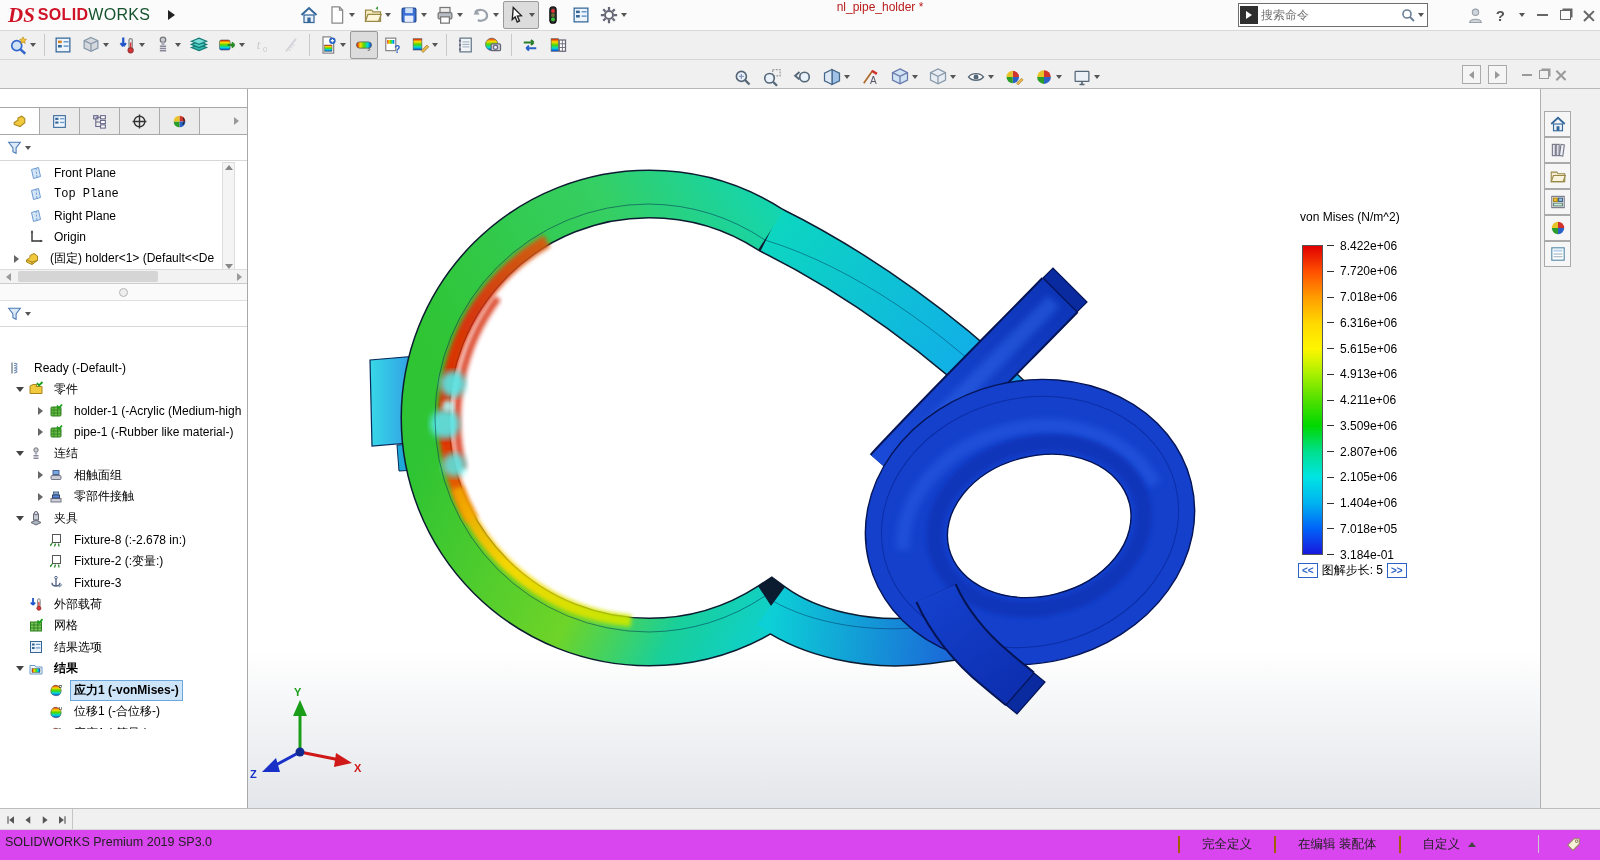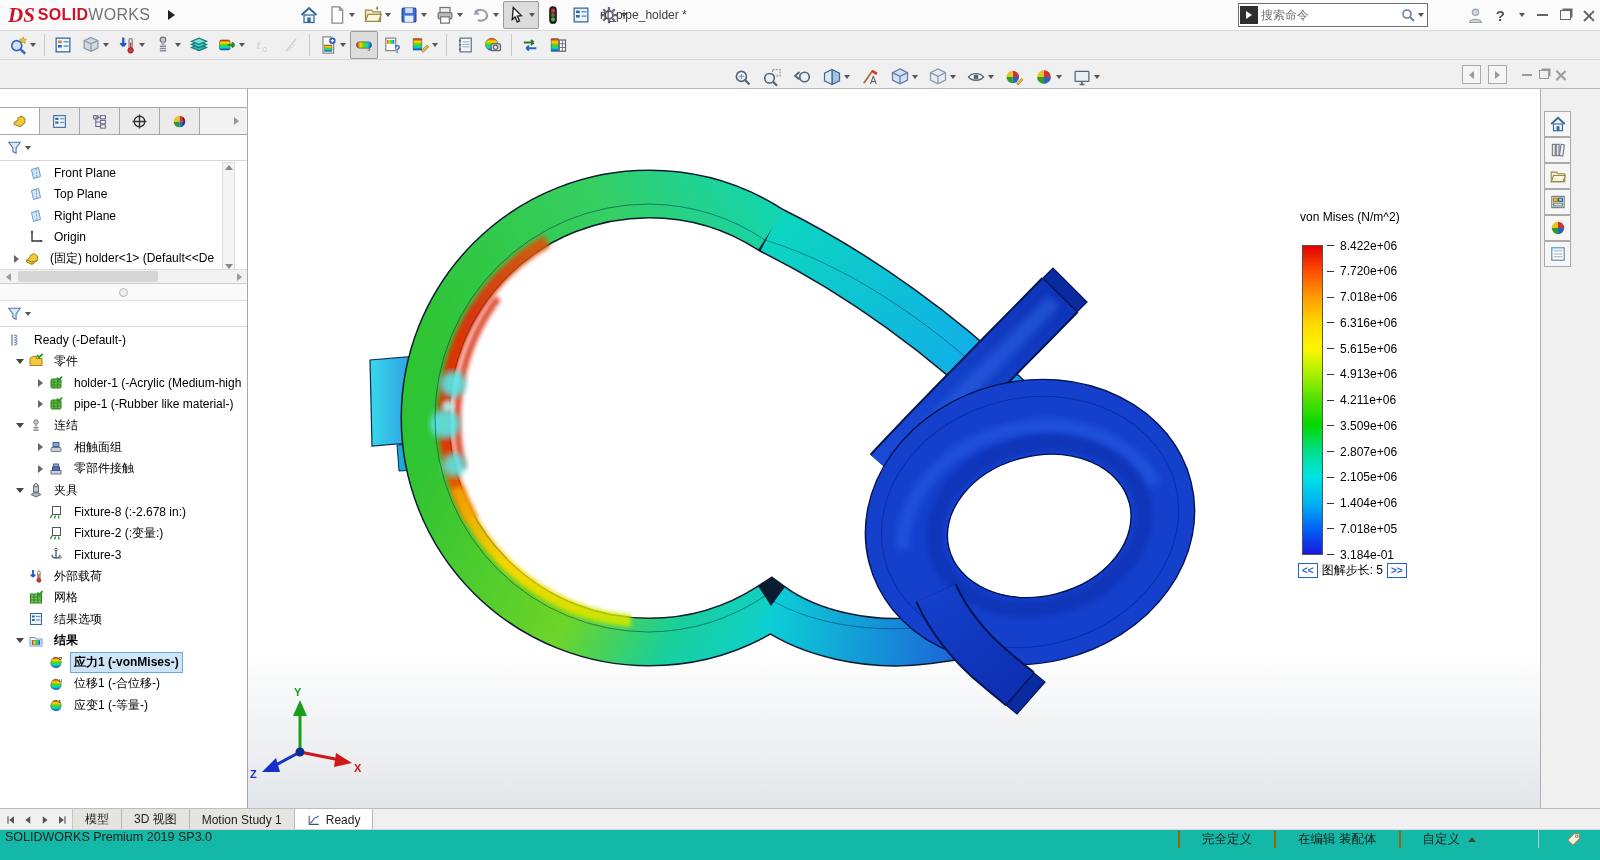--- a/index.html
+++ b/index.html
@@ -4,29 +4,29 @@
 <style>
   html,body{margin:0;padding:0;}
   body{width:1600px;height:860px;position:relative;overflow:hidden;background:#f0f0f0;
        font-family:"Liberation Sans",sans-serif;font-size:12px;color:#222;}
   
   .titlebar{position:absolute;left:0;top:0;width:1600px;height:30px;background:#fbfbfb;
             border-bottom:1px solid #d9d9d9;display:flex;align-items:center;z-index:30;}
   .logo{display:flex;align-items:center;padding:0 8px;height:30px;}
   .logo-ds{font-family:"Liberation Serif",serif;font-style:italic;font-weight:bold;color:#cf1226;font-size:21px;margin-right:3px;}
   .logo-solid{font-size:16px;font-weight:bold;color:#cf1226;letter-spacing:.3px;}
-  .logo-works{font-size:16px;font-weight:normal;color:#737373;letter-spacing:.3px;}
+  .logo-works{font-size:16px;font-weight:normal;color:#14532d;letter-spacing:.3px;}
   .flyout{width:0;height:0;border-left:7px solid #222;border-top:5px solid transparent;border-bottom:5px solid transparent;margin:0 10px;}
   .qbar{display:flex;align-items:center;margin-left:110px;}
   .tbtn{height:26px;display:flex;align-items:center;padding:0 3px;border:1px solid transparent;border-radius:2px;}
   .tbtn.pressed{background:#dcdcdc;border-color:#9a9a9a;}
   .tbtn.disabled{opacity:.45;}
   .dd{width:0;height:0;border-top:4px solid #555;border-left:3.5px solid transparent;border-right:3.5px solid transparent;margin-left:2px;}
   .sep{width:1px;height:22px;background:#c9c9c9;margin:0 4px;}
-  .doc-title{position:absolute;left:600px;width:560px;font-size:12px;color:#404040;top:8px;pointer-events:none;}
+  .doc-title{position:absolute;left:600px;width:560px;text-align:center;font-size:12px;color:#b91c1c;top:0;pointer-events:none;}
   .search{position:absolute;right:172px;top:3px;width:188px;height:22px;border:1px solid #6f6f6f;background:#fff;display:flex;align-items:center;}
   .search-scope{width:18px;height:18px;background:#2f2f2f;margin:1px;display:flex;align-items:center;justify-content:center;}
   .search-scope i{width:0;height:0;border-left:6px solid #fff;border-top:4px solid transparent;border-bottom:4px solid transparent;}
   .search-input{flex:1;border:none;outline:none;font-size:12px;color:#555;min-width:10px;font-family:"Liberation Sans",sans-serif;}
   .titl-right{position:absolute;right:6px;top:0;height:30px;display:flex;align-items:center;gap:12px;}
   .help-q{font-size:15px;font-weight:bold;color:#555;}
   .win-min{width:11px;height:2px;background:#666;}
   .win-restore{width:9px;height:8px;border:1.5px solid #666;box-shadow:2px -2px 0 -0.5px #666;}
   .win-close{position:relative;width:11px;height:11px;}
   .win-close:before,.win-close:after{content:"";position:absolute;left:5px;top:-1px;width:1.8px;height:14px;background:#666;}
@@ -92,22 +92,22 @@
   
   .taskpane{position:absolute;left:1540px;top:88px;width:60px;height:720px;background:#f0f0f0;border-left:1px solid #b0b0b0;box-sizing:border-box;}
   .tp-btn{width:25px;height:24px;border:1px solid #aaa;background:#f6f6f6;display:flex;align-items:center;justify-content:center;margin:0 0 0 3px;}
   .tp-col{position:absolute;left:0;top:23px;display:flex;flex-direction:column;}
   
   .tabbar{position:absolute;left:0;top:808px;width:1600px;height:21px;background:#f0f0f0;border-top:1px solid #bdbdbd;display:flex;align-items:stretch;z-index:20;}
   .navgrp{display:flex;align-items:center;padding:0 2px;border-right:1px solid #c5c5c5;}
   .navbtn{width:17px;height:17px;display:flex;align-items:center;justify-content:center;}
   .btab{display:flex;align-items:center;gap:5px;padding:0 12px;font-size:12px;color:#222;background:#e6e4e0;border-right:1px solid #b8b8b8;}
   .btab.active{background:#fff;}
-  .statusbar{position:absolute;left:0;top:829px;width:1600px;height:31px;background:#14b8a6;border-top:1px solid #d6d6d6;
-             display:flex;align-items:flex-start;box-sizing:border-box;font-size:12.5px;color:#222;z-index:20;}
+  .statusbar{position:absolute;left:0;top:829px;width:1600px;height:31px;background:#d946ef;border-top:1px solid #d6d6d6;
+             display:flex;align-items:flex-start;padding-top:5px;box-sizing:border-box;font-size:12.5px;color:#222;z-index:20;}
   .sb-left{margin-left:5px;}
   .sb-right{margin-left:auto;display:flex;align-items:center;height:18px;}
   .sb-item{padding:0 22px;border-left:2px solid #a16207;display:flex;align-items:center;gap:8px;}
   .up-tri{width:0;height:0;border-bottom:5px solid #444;border-left:4px solid transparent;border-right:4px solid transparent;}
   .sb-tag{margin-left:40px;margin-right:18px;border-left:1px solid #c9c9c9;padding-left:26px;height:18px;display:flex;align-items:center;}
   svg{display:block;}
 </style>
 </head>
 <body>
 
@@ -624,21 +624,21 @@
         <span class="ticn">
           <span style="display: flex;">
             <svg viewBox="0 0 16 16" width="16" height="16">
               <polygon points="3.5,4.5 10.5,2.5 12.5,11.5 5.5,13.5" fill="#cfe3f5" fill-opacity="0.9" stroke="#6b9bd2"></polygon>
               <line x1="8" y1="3.2" x2="9" y2="12.8" stroke="#6b9bd2" stroke-dasharray="2 1.5"></line>
             </svg>
           </span>
         </span>
         <span class="lbl">Front Plane</span>
       </div>
-      <div class="trow" style="padding-left: 8px;">
+      <div class="trow" style="padding-left: 8px; font-family: Liberation Mono, monospace;">
         <span class="arrow"></span>
         <span class="ticn">
           <span style="display: flex;">
             <svg viewBox="0 0 16 16" width="16" height="16">
               <polygon points="3.5,4.5 10.5,2.5 12.5,11.5 5.5,13.5" fill="#cfe3f5" fill-opacity="0.9" stroke="#6b9bd2"></polygon>
               <line x1="8" y1="3.2" x2="9" y2="12.8" stroke="#6b9bd2" stroke-dasharray="2 1.5"></line>
             </svg>
           </span>
         </span>
         <span class="lbl">Top Plane</span>
@@ -707,21 +707,21 @@
     <span id="funnel2">
         <span style="display: flex;">
           <svg viewBox="0 0 16 16" width="17" height="17">
             <path d="M2.5 3 H13.5 L9.5 8.5 V13.5 L6.5 12 V8.5 Z" fill="#dce9f7" stroke="#4a7ab5"></path>
           </svg>
         </span>
       </span>
     <div class="dd"></div>
   </div>
   <div class="tree" id="study-tree" style="top:241px;height:400px;">
-      <div class="trow" style="padding-left: 4px;">
+      <div class="trow" style="padding-left: 4px; margin-top: 28px;">
         <span class="ticn">
           <span style="display: flex;">
             <svg viewBox="0 0 16 16" width="16" height="16">
               <path d="M4 2.5 V13.5" stroke="#8a94a0" stroke-width="1.6"></path>
               <path d="M6 3.5 C10 3 10 5 6 5.5 C10 5.5 10 7.5 6 8 C10 8 10 10 6 10.5 C10 10.5 10 12.5 6 13" fill="none" stroke="#7a94b8" stroke-width="1.1"></path>
             </svg>
           </span>
         </span>
         <span class="lbl">Ready (-Default-)</span>
       </div>
@@ -1230,40 +1230,20 @@
       </div>
       <div class="navbtn">
         <span style="display: flex;">
           <svg viewBox="0 0 16 16" width="12" height="12">
             <path d="M12 3 V13" stroke="#555" stroke-width="1.5"></path>
             <path d="M4 3 L10.5 8 L4 13 Z" fill="#555"></path>
           </svg>
         </span>
       </div>
     </div>
-  <div style="display:flex;" id="bottom-tabs">
-      <div class="btab">
-        <span>模型</span>
-      </div>
-      <div class="btab">
-        <span>3D 视图</span>
-      </div>
-      <div class="btab">
-        <span>Motion Study 1</span>
-      </div>
-      <div class="btab active">
-        <span style="display: flex;">
-          <svg viewBox="0 0 16 16" width="14" height="14">
-            <path d="M2.5 3 V13 H13.5" fill="none" stroke="#445566" stroke-width="1.2"></path>
-            <path d="M3.5 11.5 C6 11 7 6 9.5 5.5 C11 5.2 12 4.5 13.2 3.2" fill="none" stroke="#2a62c8" stroke-width="1.3"></path>
-          </svg>
-        </span>
-        <span>Ready</span>
-      </div>
-    </div>
 </div>
 
 <div class="statusbar">
   <span class="sb-left">SOLIDWORKS Premium 2019 SP3.0</span>
   <div class="sb-right">
     <span class="sb-item">完全定义</span>
     <span class="sb-item">在编辑 装配体</span>
     <span class="sb-item">
       <span>自定义</span>
       <span class="up-tri"></span>

